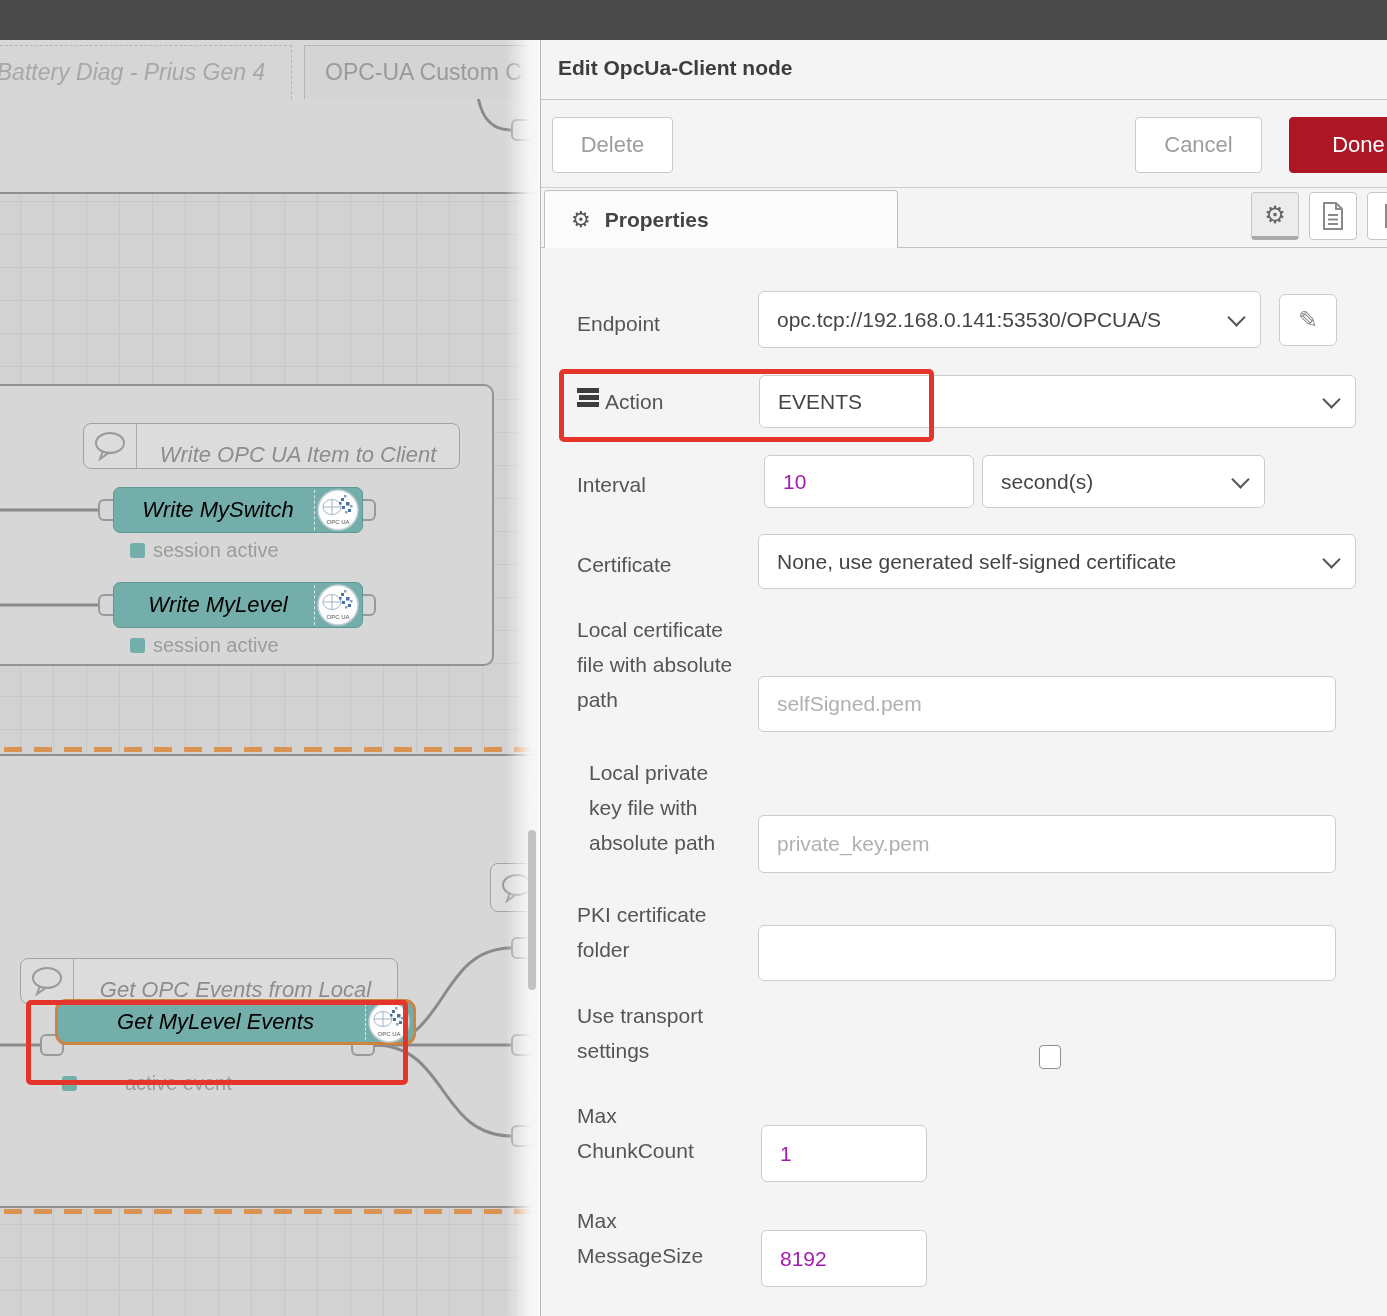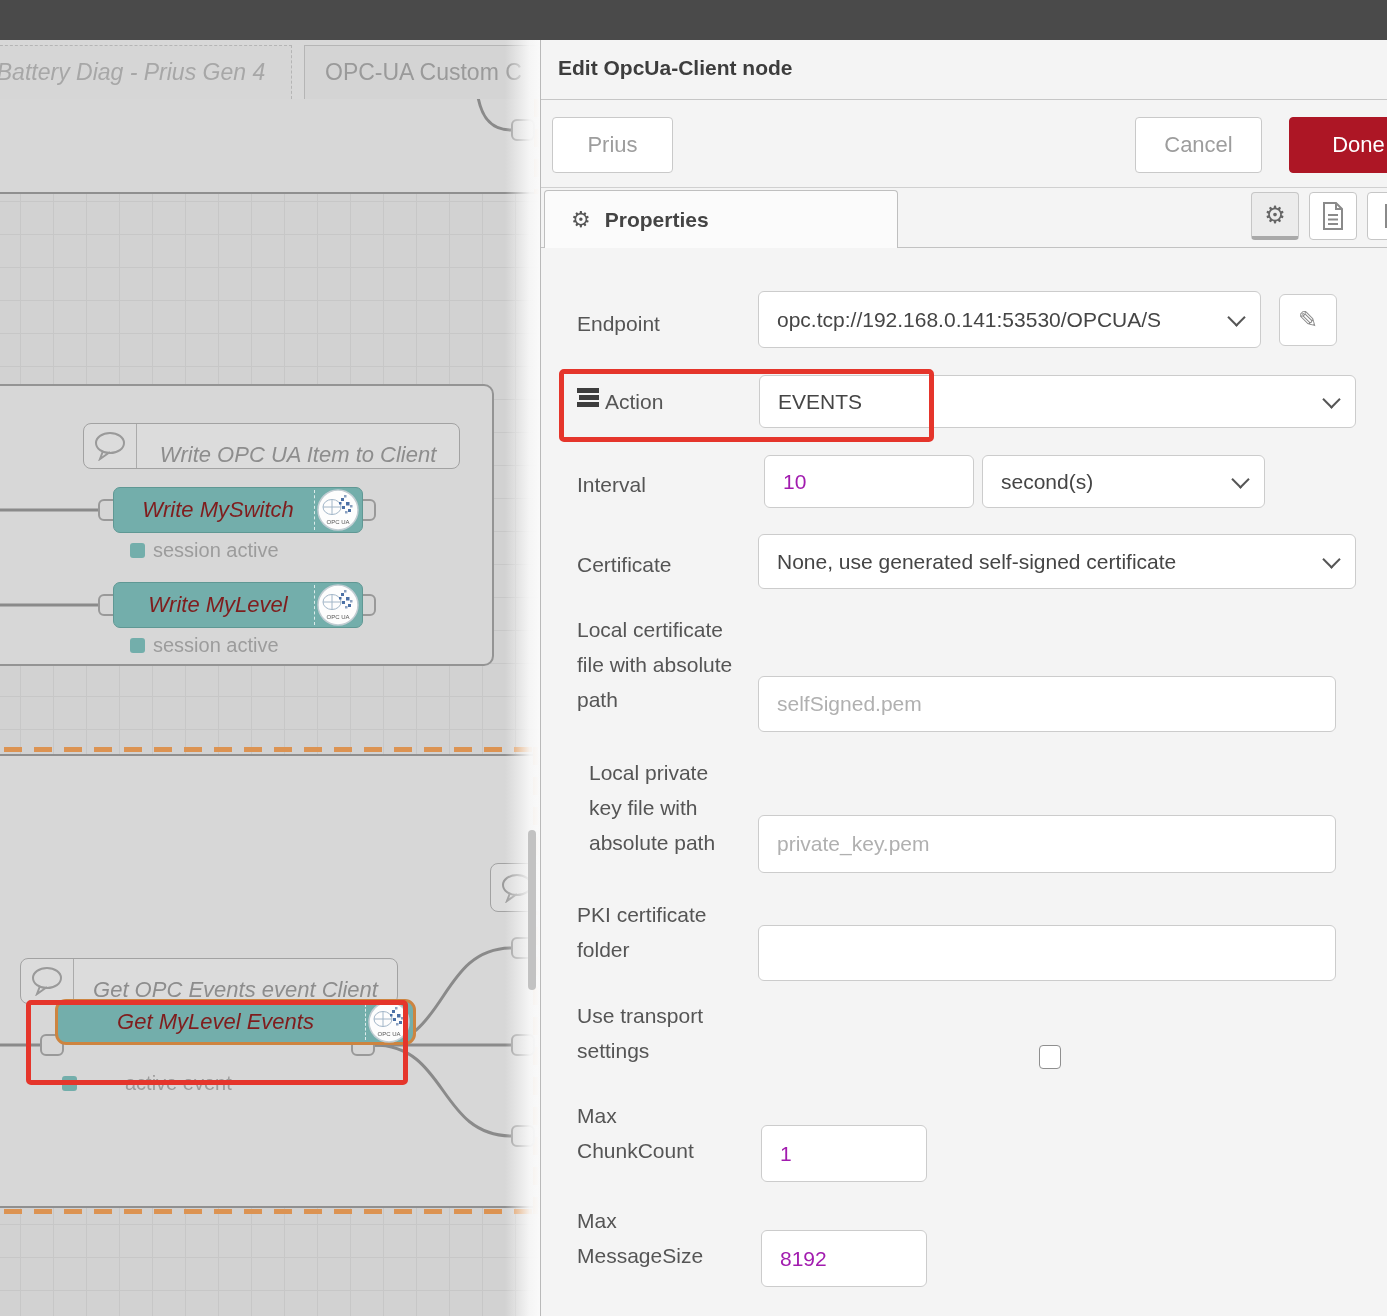--- a/index.html
+++ b/index.html
@@ -24,21 +24,21 @@
   .gdash-h{position:absolute;height:5px;background:repeating-linear-gradient(90deg,#dc9352 0 18px,rgba(0,0,0,0) 18px 30px);}
   .gdash-v{position:absolute;width:5px;background:repeating-linear-gradient(180deg,#dc9352 0 18px,rgba(0,0,0,0) 18px 30px);}
   #wires{position:absolute;left:0;top:0;z-index:5;}
   .comment{position:absolute;height:46px;background:#dcdcdc;border:1.5px solid #a2a2a2;border-radius:8px;
            box-sizing:border-box;display:flex;align-items:flex-end;z-index:8;overflow:hidden;}
   .comment .ic{width:52px;height:100%;border-right:1px solid #ababab;display:flex;align-items:center;justify-content:center;flex:none;}
   .comment .ctext{flex:1;text-align:center;font-style:italic;font-size:22px;color:#8d8d8d;white-space:nowrap;}
   .node{position:absolute;height:46px;background:#73aeab;border:1.5px solid #5f9894;border-radius:7px;
         box-sizing:border-box;display:flex;align-items:center;z-index:9;}
   .node.selected{border:3px solid #cd8440;}
-  .node .ntext{flex:1;text-align:center;font-style:italic;font-size:22px;color:#7f1d1d;white-space:nowrap;padding-right:40px;}
+  .node .ntext{flex:1;text-align:center;font-style:italic;font-size:22px;color:#000000;white-space:nowrap;padding-right:40px;}
   .node .badge{position:absolute;right:3px;top:50%;transform:translateY(-50%);width:42px;height:42px;}
   .node .sep{position:absolute;right:47px;top:2px;bottom:2px;border-left:1px dashed #dcebea;}
   .status{position:absolute;display:flex;align-items:center;z-index:9;}
   .status .dot{width:15px;height:15px;border-radius:3px;background:#73aeab;margin-right:8px;flex:none;}
   .status .stext{font-size:20px;color:#9c9c9c;white-space:nowrap;}
   .redbox{position:absolute;border:5px solid #e5352b;border-radius:5px;box-sizing:border-box;z-index:30;}
   #shade{position:absolute;left:505px;top:0;width:35px;height:1276px;z-index:40;
          background:linear-gradient(90deg,rgba(246,246,246,0) 0%,rgba(248,248,248,.92) 70%,#fafafa 100%);}
   #vscroll{position:absolute;left:528px;top:790px;width:8px;height:160px;background:#c2c2c2;border-radius:4px;z-index:41;}
   
@@ -204,21 +204,21 @@
         </span>
       </div>
 
       <div class="comment" style="left:20px;top:859px;width:378px;">
         <span class="ic">
           <svg width="34" height="30">
               <ellipse cx="17" cy="12" rx="14" ry="10" fill="none" stroke="#9a9a9a" stroke-width="2"></ellipse>
               <path d="M10 20 L7 28 L17 21" fill="none" stroke="#9a9a9a" stroke-width="2"></path>
             </svg>
         </span>
-        <span class="ctext">Get OPC Events event Client</span>
+        <span class="ctext">Get OPC Events from Local</span>
       </div>
 
       <div class="node selected" style="left:55px;top:900px;width:361px;border-radius:11px;">
         <span class="ntext">Get MyLevel Events</span>
         <span class="sep"></span>
         <svg class="badge" viewBox="0 0 42 42">
           <circle cx="21" cy="21" r="20" fill="#fdfdfd" stroke="#c2cdd3" stroke-width="1.5"></circle>
           <ellipse cx="15" cy="18" rx="9" ry="7.5" fill="none" stroke="#a2b6c8" stroke-width="1"></ellipse>
           <path d="M6 18 H24 M15 10.5 V25.5" stroke="#a2b6c8" stroke-width="1" fill="none"></path>
           <g fill="#4a6fa5">
@@ -249,21 +249,21 @@
     <div id="vscroll"></div>
   </div>
 
   <div id="panel">
 
     <div id="ptitle">
       <span>Edit OpcUa-Client node</span>
     </div>
 
     <div class="btn" style="left:11px;width:121px;" id="btn-delete">
-      <span>Prius</span>
+      <span>Delete</span>
     </div>
     <div class="btn" style="left:594px;width:127px;" id="btn-cancel">
       <span>Cancel</span>
     </div>
     <div class="btn" style="left:748px;width:139px;" id="btn-done">
       <span>Done</span>
     </div>
     <div id="btnrow-line"></div>
 
     <div id="tabrow-line"></div>

